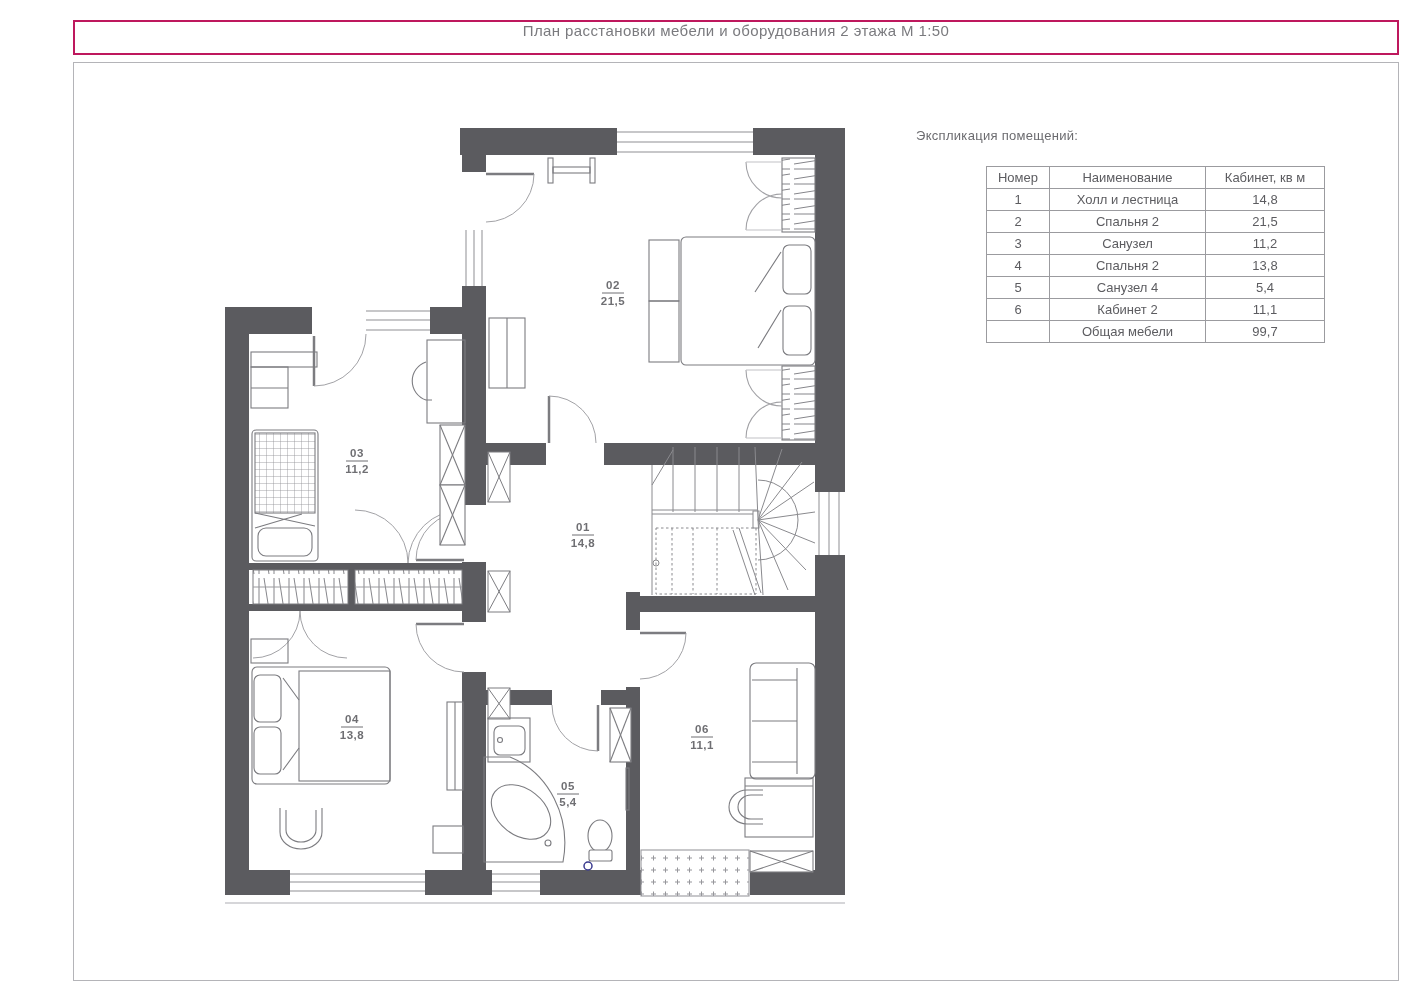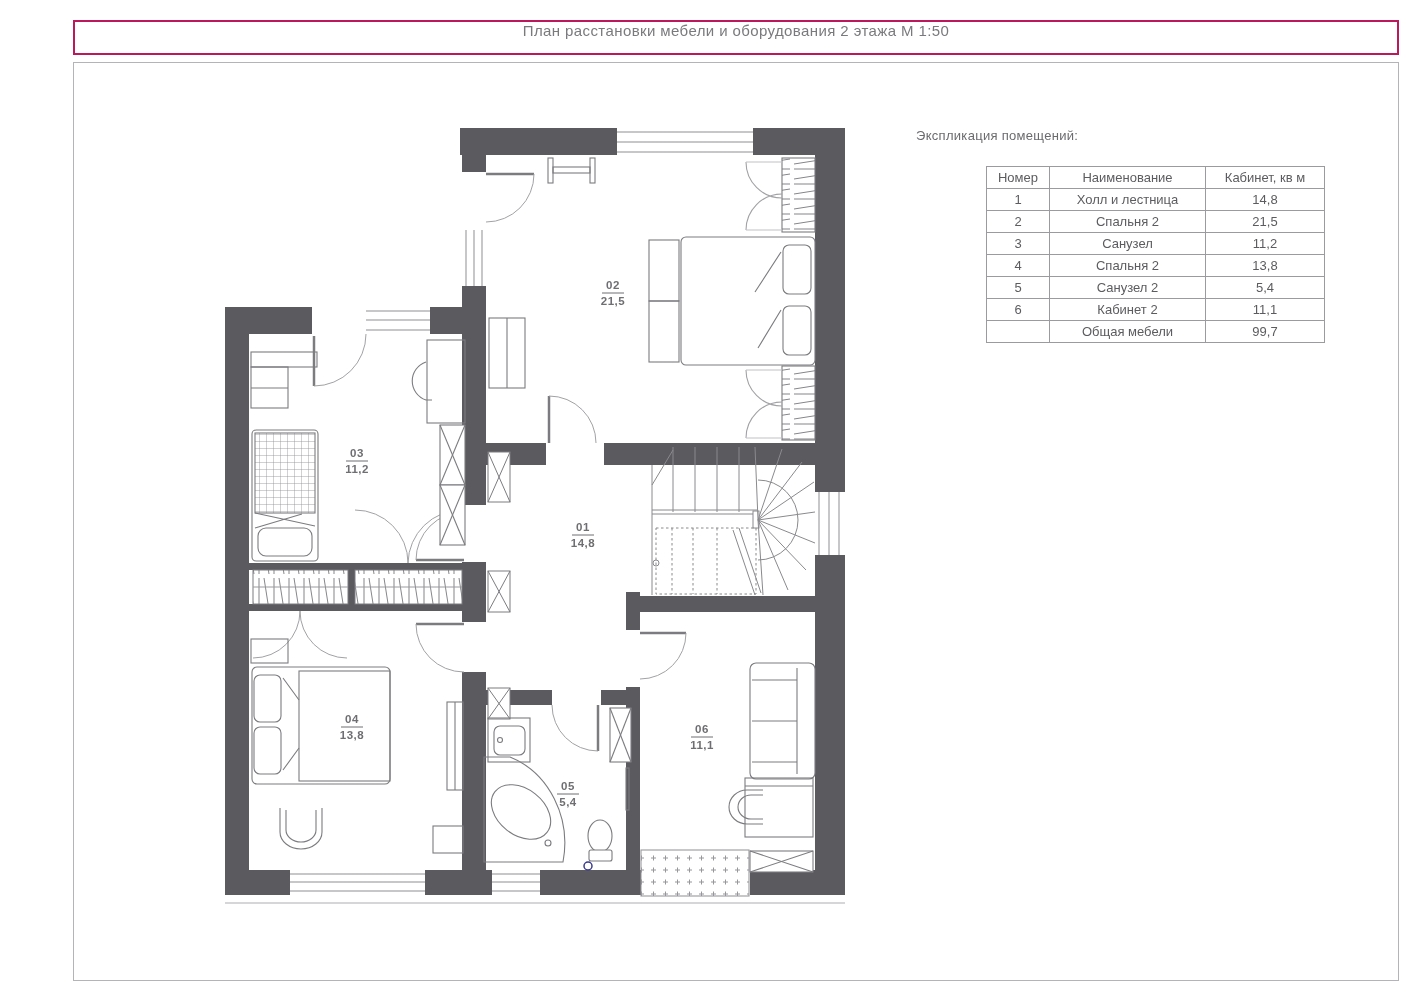--- a/index.html
+++ b/index.html
@@ -382,21 +382,21 @@
         <td class="col-name">Санузел</td>
         <td class="col-area">11,2</td>
       </tr>
       <tr>
         <td class="col-num">4</td>
         <td class="col-name">Спальня 2</td>
         <td class="col-area">13,8</td>
       </tr>
       <tr>
         <td class="col-num">5</td>
-        <td class="col-name">Санузел 2</td>
+        <td class="col-name">Санузел 4</td>
         <td class="col-area">5,4</td>
       </tr>
       <tr>
         <td class="col-num">6</td>
         <td class="col-name">Кабинет 2</td>
         <td class="col-area">11,1</td>
       </tr>
       <tr>
         <td class="col-num"></td>
         <td class="col-name">Общая мебели</td>

